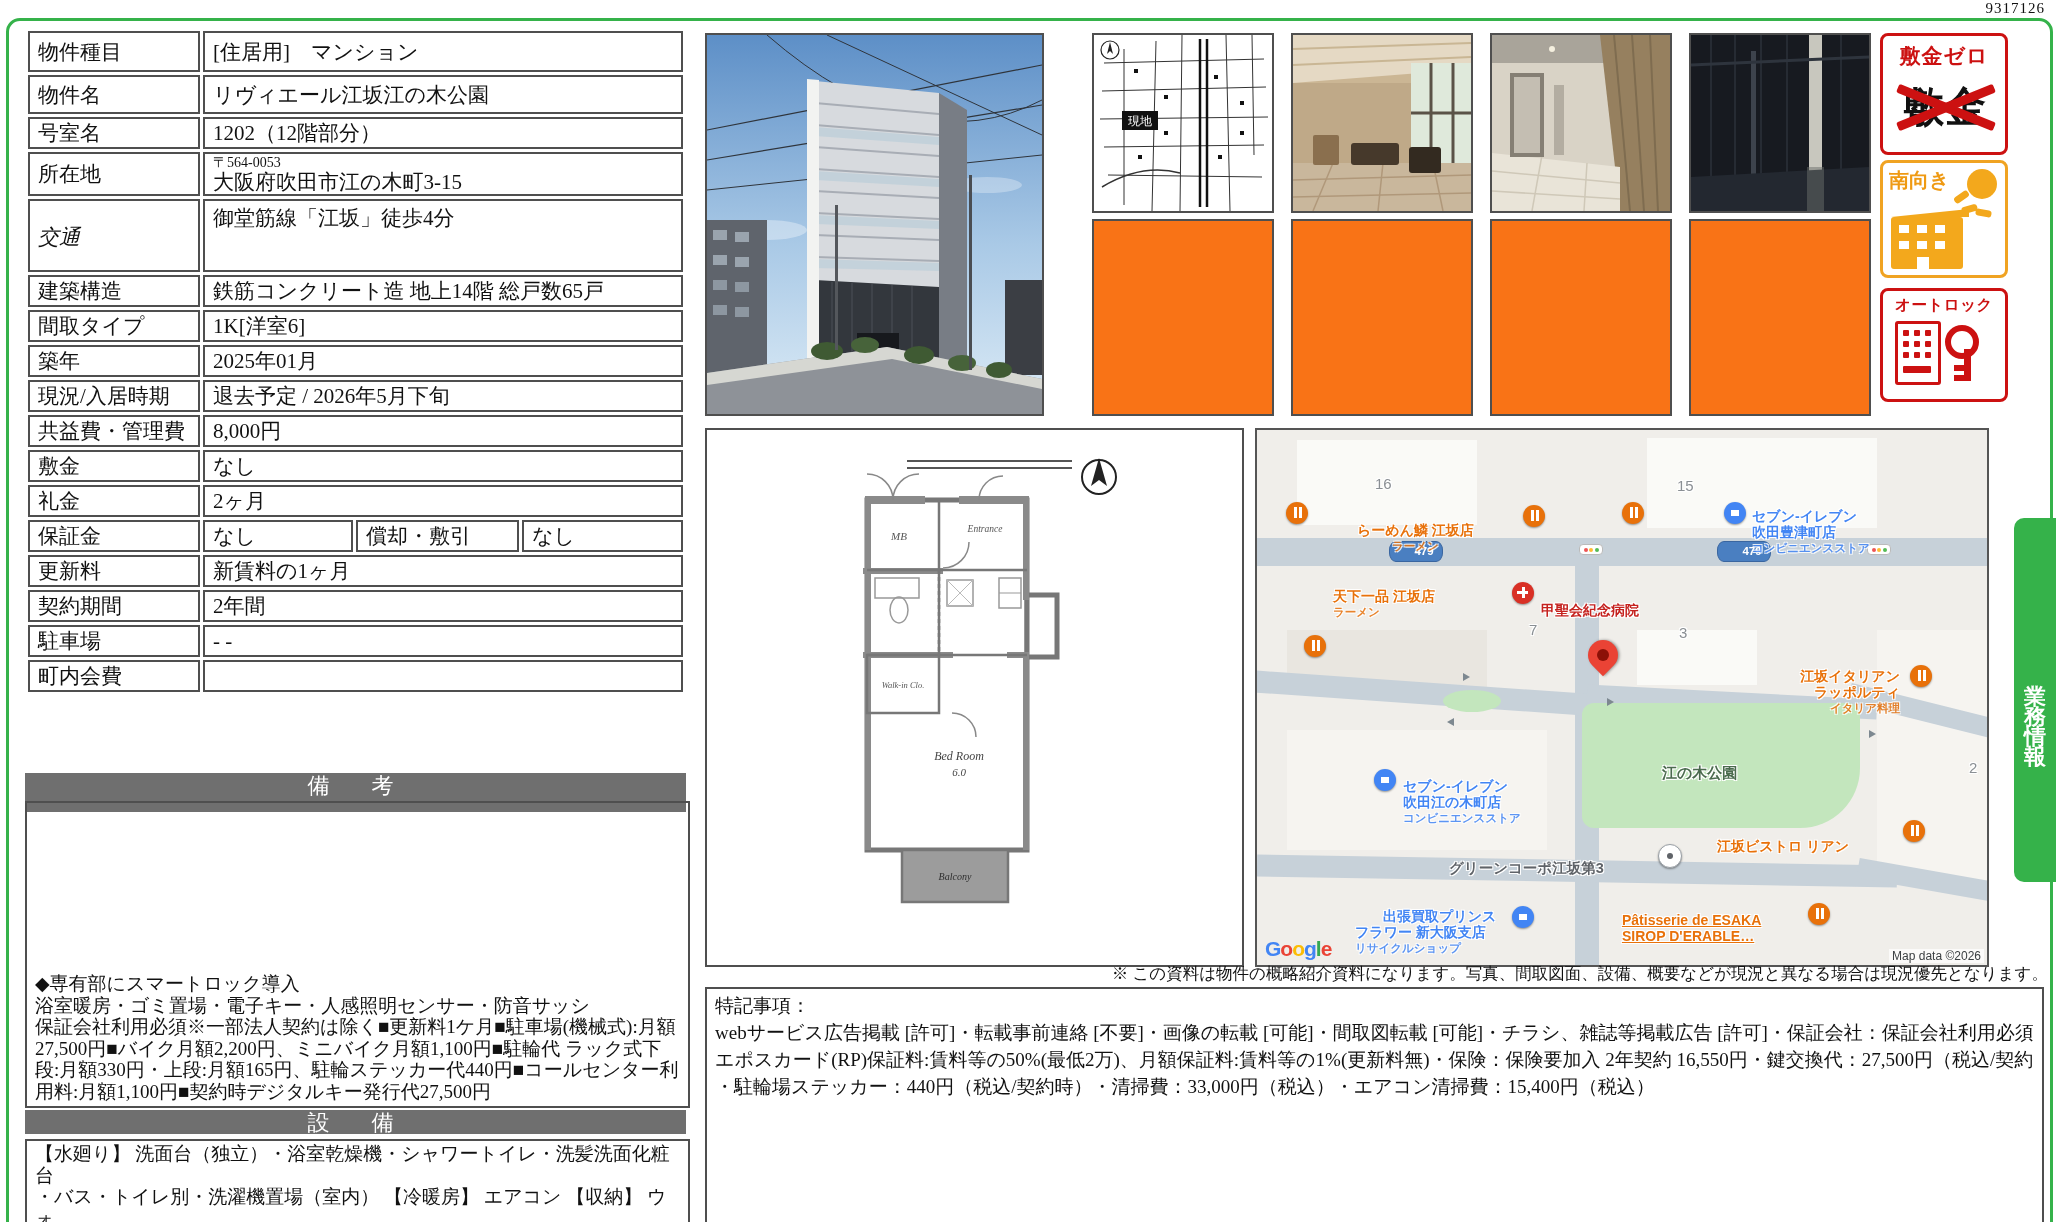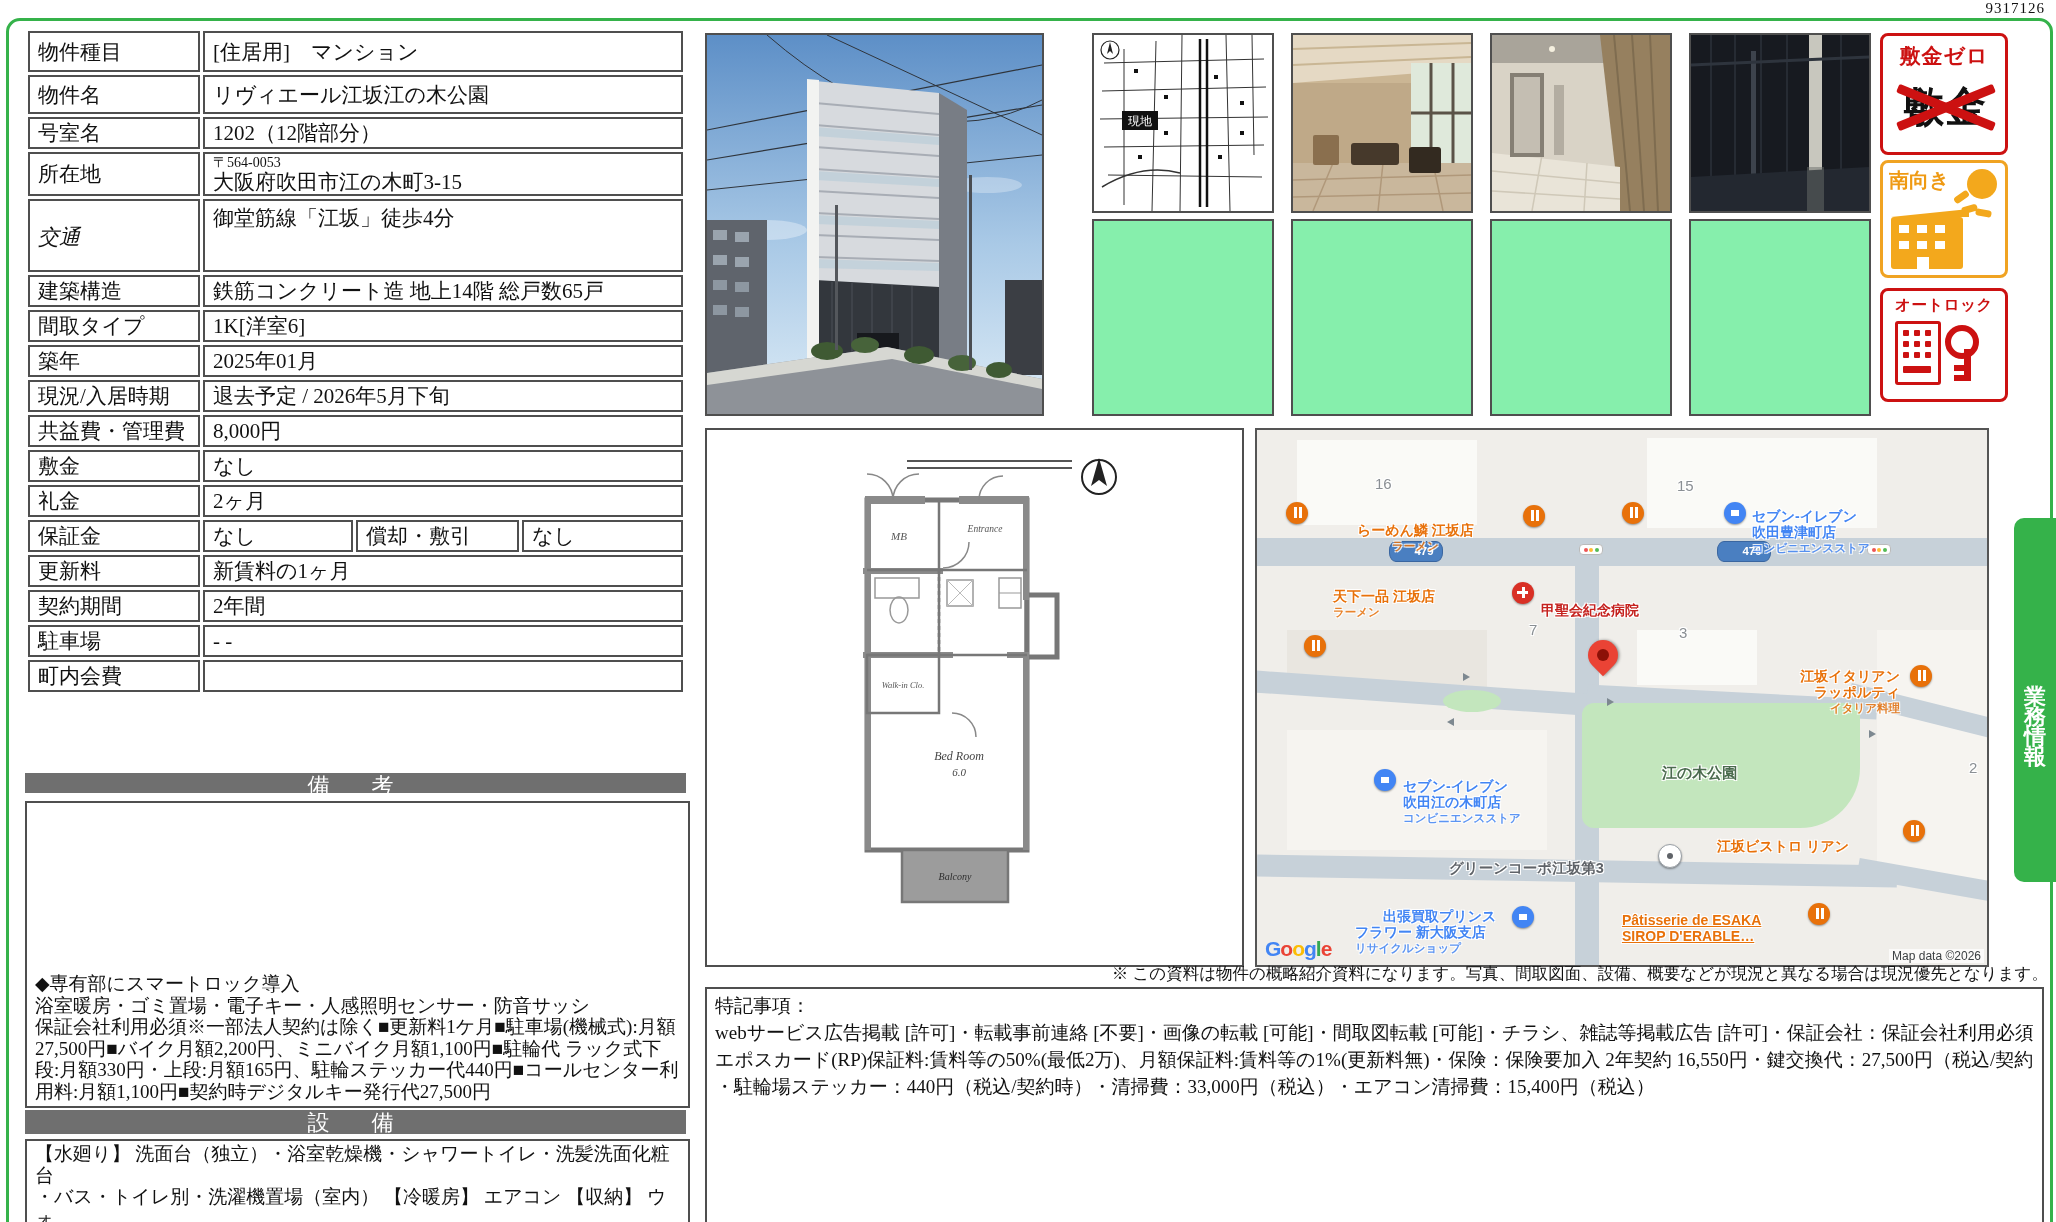--- a/index.html
+++ b/index.html
@@ -25,21 +25,21 @@
   tr.toprow td{vertical-align:top;padding-top:3px;}
 
   .graybar{position:absolute;left:25px;width:661px;background:#6f6f6f;color:#fff;
            text-align:center;font-size:22px;letter-spacing:10px;}
   .bknote{position:absolute;left:25px;width:661px;border:2px solid #4f4f4f;
           display:flex;align-items:flex-end;}
   .bknote .txt,.eqp .txt{font-size:19px;line-height:21.5px;white-space:pre-line;
           padding:2px 4px 4px 8px;}
   .eqp{position:absolute;left:25px;width:661px;border:2px solid #4f4f4f;}
 
-  .photobox{position:absolute;border:2px solid #4f4f4f;background:#86efac;overflow:hidden;}
+  .photobox{position:absolute;border:2px solid #4f4f4f;background:#f97316;overflow:hidden;}
 
   
   .badge{position:absolute;left:1880px;width:122px;border-radius:8px;background:#fff;
          font-family:"Liberation Sans","DejaVu Sans",sans-serif;}
   .badge1{top:33px;height:116px;border:3px solid #cc1111;}
   .badge1 .t{color:#cc1111;font-weight:bold;font-size:21px;text-align:center;margin-top:6px;letter-spacing:1px;}
   .crosswrap{position:relative;width:84px;margin:6px auto 0;height:62px;}
   .crosswrap .w{font-size:42px;font-weight:bold;color:#111;text-align:center;line-height:62px;}
   .crosswrap::before,.crosswrap::after{content:"";position:absolute;left:-8px;top:27px;width:104px;height:9px;
         background:#cc1111;border-radius:2px;}
@@ -183,21 +183,21 @@
     <td class="lab">駐車場</td>
     <td colspan="3">- -</td>
       </tr>
   <tr style="height:26px">
     <td class="lab">町内会費</td>
     <td colspan="3"></td>
       </tr>
 </tbody>
   </table>
 
-<div class="graybar" style="top:773px;height:20px;line-height:25px;">備　考</div>
+<div class="graybar" style="top:773px;height:39px;line-height:25px;">備　考</div>
 <div class="bknote" style="top:801px;height:303px;">
   <div class="txt">◆専有部にスマートロック導入
 浴室暖房・ゴミ置場・電子キー・人感照明センサー・防音サッシ
 保証会社利用必須※一部法人契約は除く■更新料1ケ月■駐車場(機械式):月額
 27,500円■バイク月額2,200円、ミニバイク月額1,100円■駐輪代 ラック式下
 段:月額330円・上段:月額165円、駐輪ステッカー代440円■コールセンター利
 用料:月額1,100円■契約時デジタルキー発行代27,500円</div>
 </div>
 
 <div class="graybar" style="top:1110px;height:24px;line-height:26px;">設　備</div>

